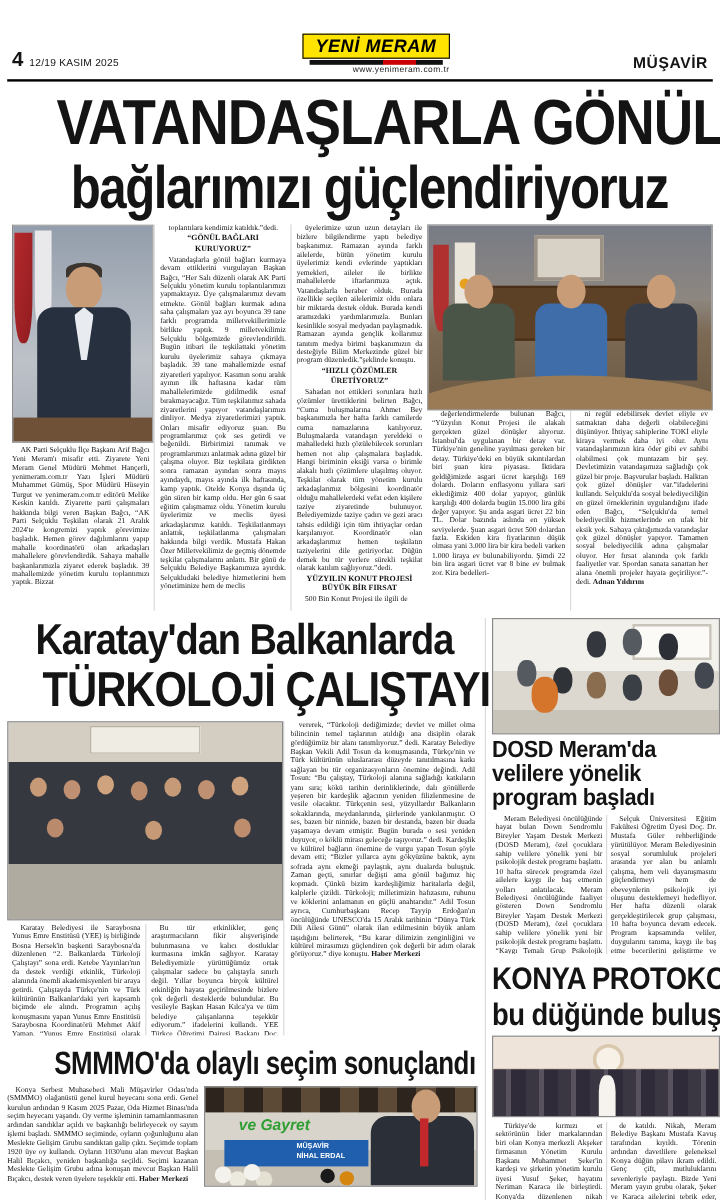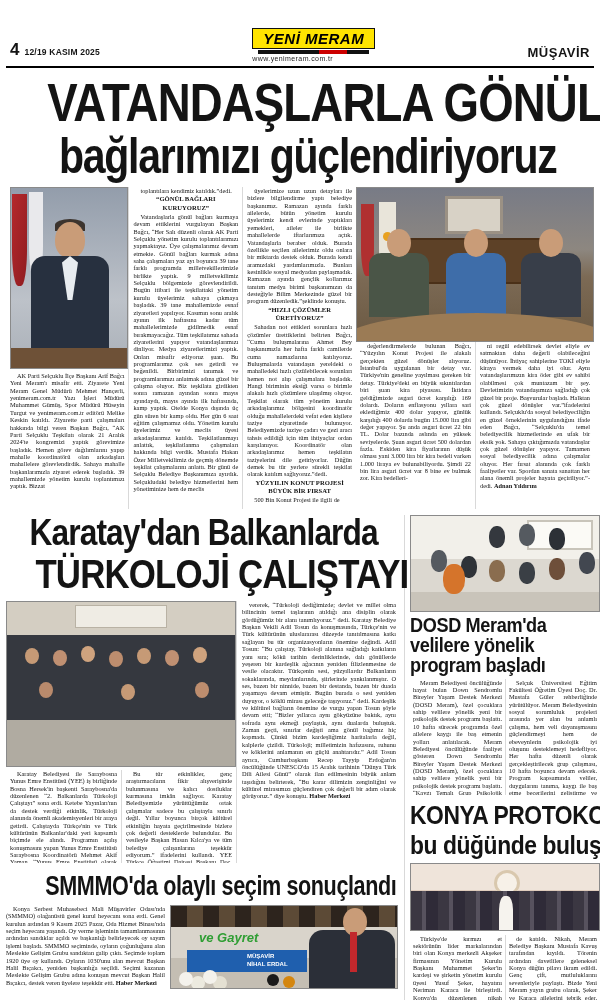--- a/index.html
+++ b/index.html
@@ -5,22 +5,22 @@
   * { box-sizing: border-box; margin: 0; padding: 0; }
   html,body { background:#fff; }
   .page { position:relative; width:600px; height:1000px; background:#fff; color:#141414;
           font-family:"Liberation Serif", serif; overflow:hidden; padding:28px 6px 0 6px; }
 
   
   .hdr { display:flex; align-items:flex-end; justify-content:space-between;
          border-bottom:2.5px solid #000; padding:0 4px 6px 4px; height:40px; }
   .hdr-left { display:flex; align-items:baseline; gap:5px; font-family:"Liberation Sans",sans-serif; }
   .pagenum { font-size:17px; font-weight:bold; }
-  .pagedate { font-size:8.5px; font-weight:bold; letter-spacing:.2px; }
-  .logo-wrap { text-align:left; transform:translateY(2px);margin-top:32px; }
+  .pagedate { font-size:8.5px; font-weight:normal; letter-spacing:.2px; }
+  .logo-wrap { text-align:right; transform:translateY(2px);margin-top:32px; }
   .logo-box { display:inline-block; background:#ffe400; color:#000; padding:1px 10px;
               font:italic 800 15px "Liberation Sans",sans-serif; letter-spacing:.5px;
               border:1px solid #111; }
   .logo-strip { height:4px; background:linear-gradient(90deg,#111 0 55%,#c00 55% 80%,#111 80%); margin:1px 6px 1px 6px; }
   .logo-url { font:7px "Liberation Sans",sans-serif; color:#222; letter-spacing:.4px; }
   .section-label { font:800 13px "Liberation Sans",sans-serif; letter-spacing:.5px; }
 
   
   .h1a { text-align:center; font:800 53px/1 "Liberation Sans",sans-serif; letter-spacing:-1px;
          transform:scaleX(.86); margin-top:8px; white-space:nowrap; }

